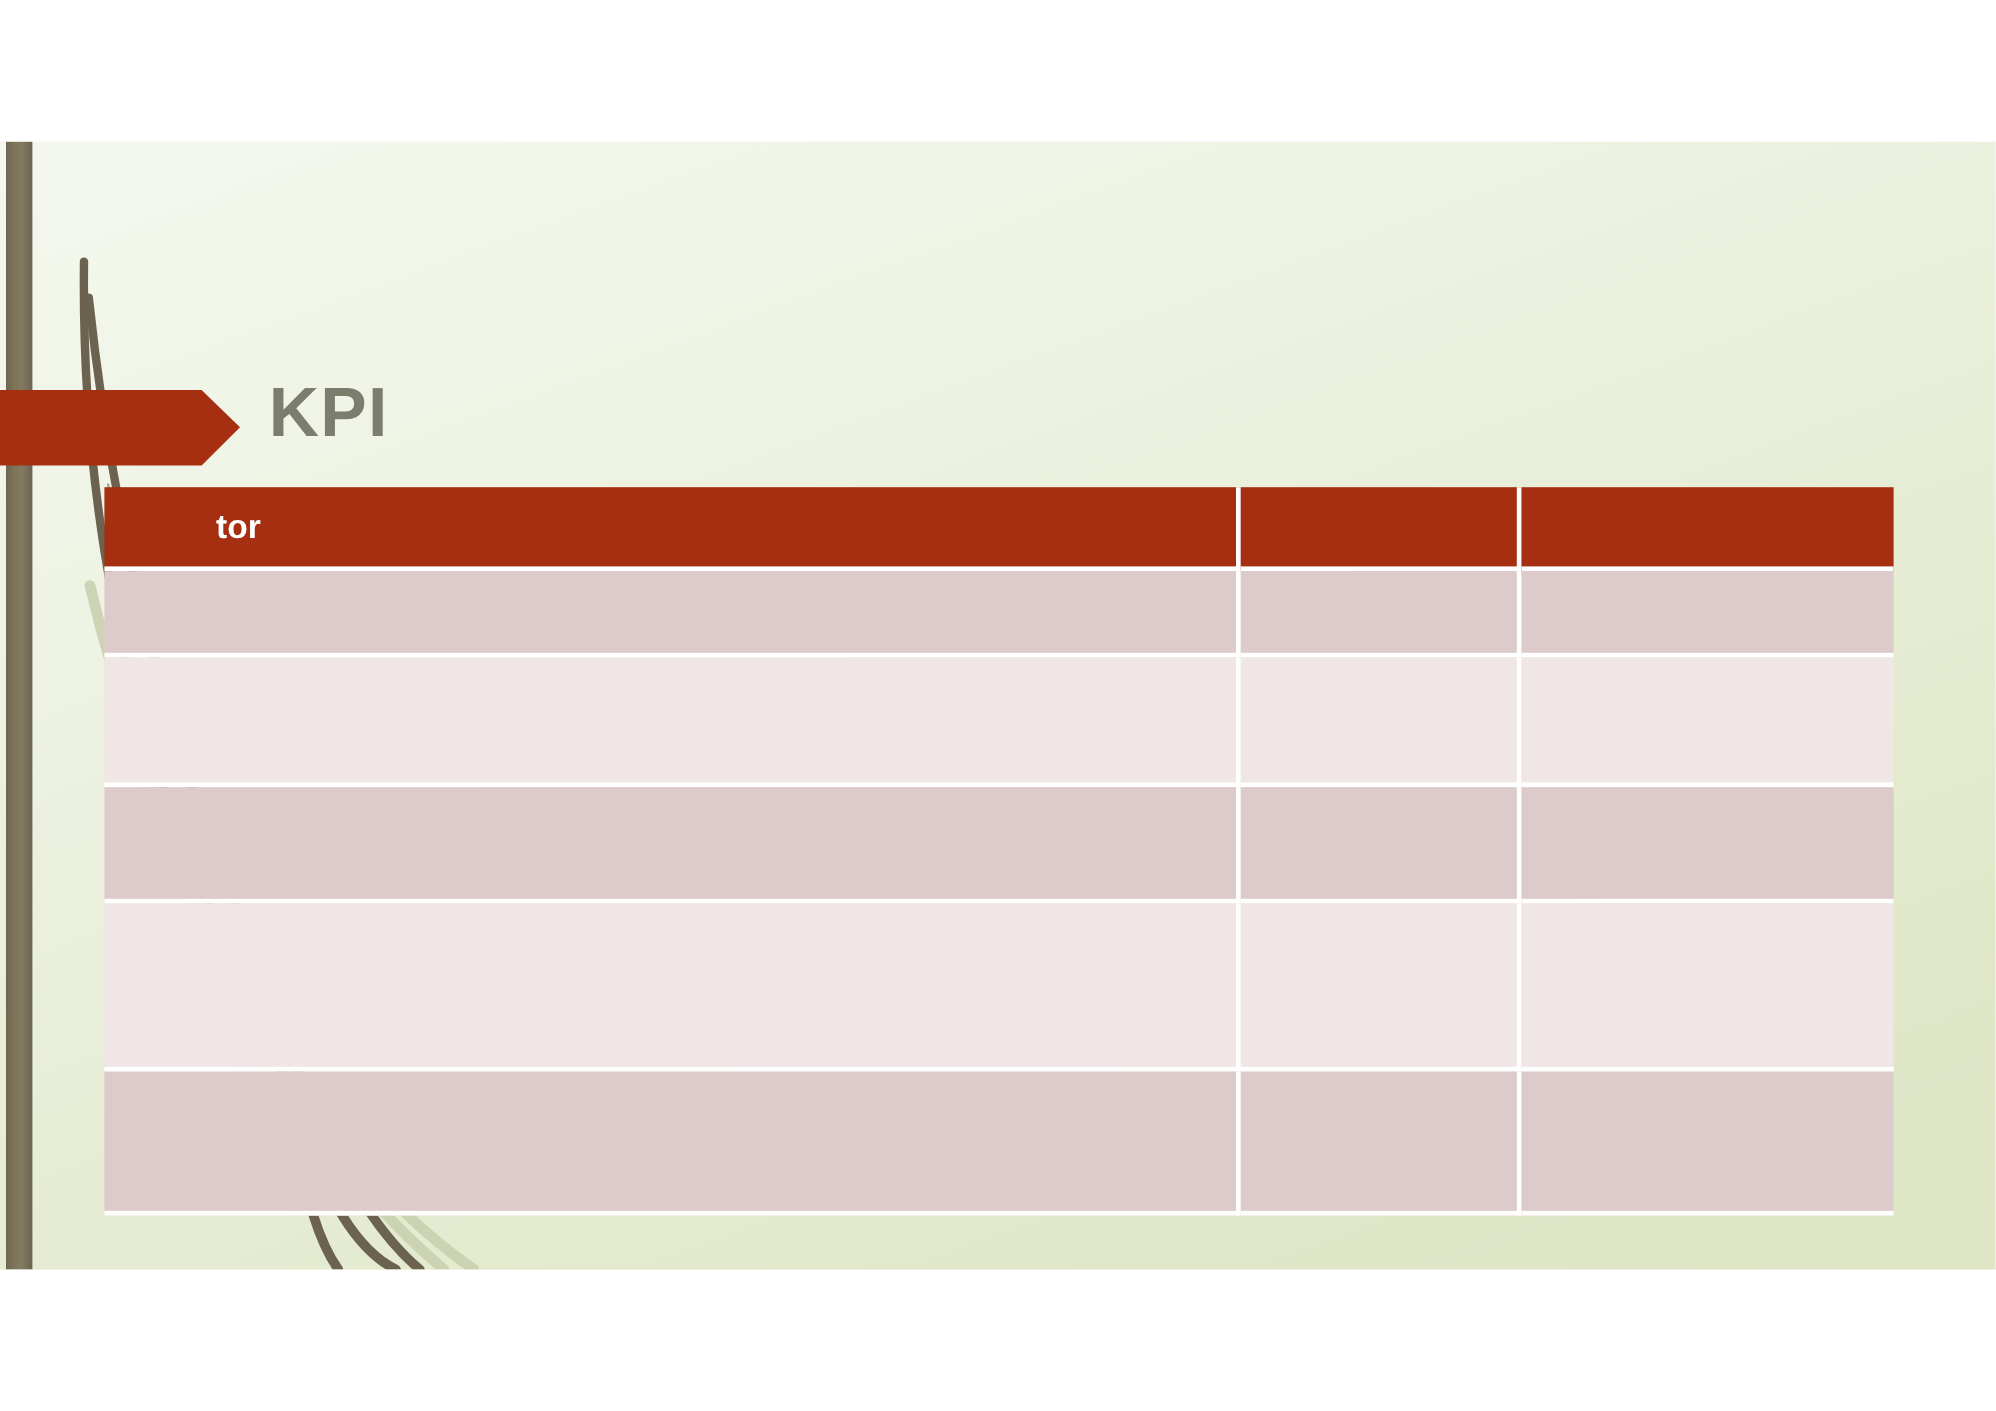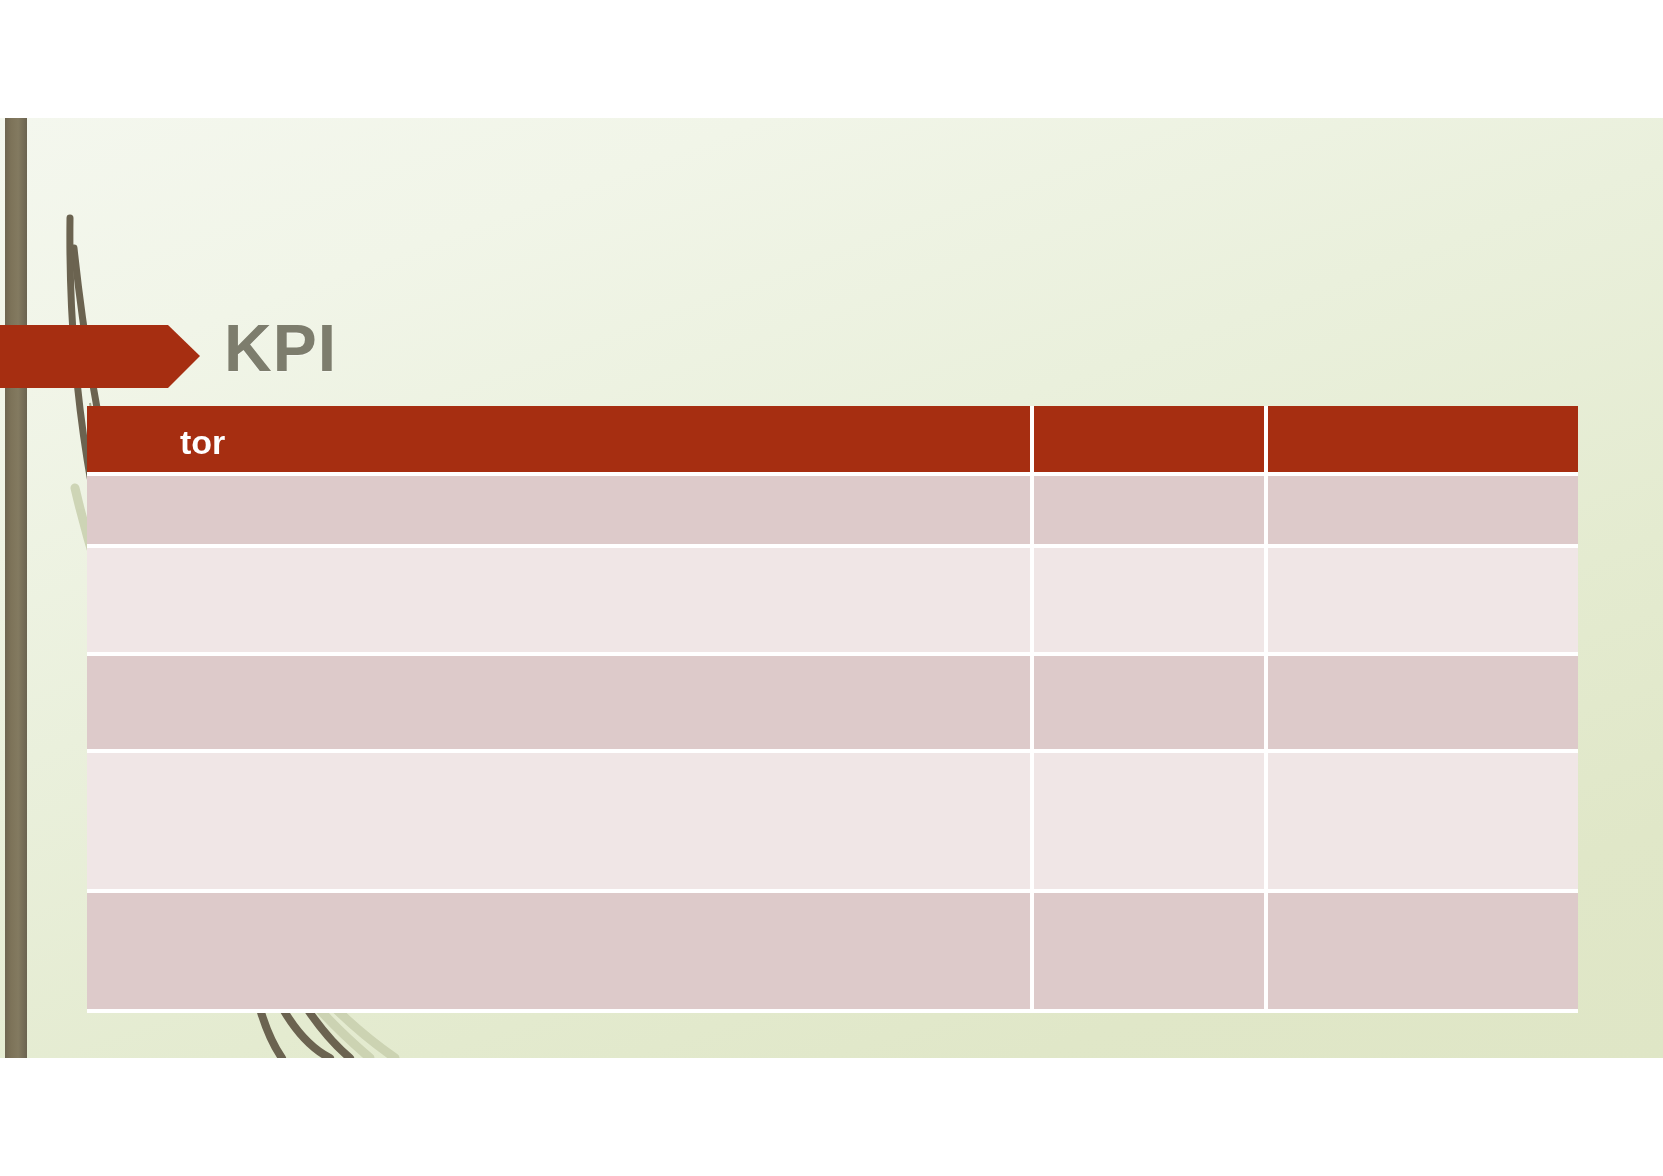--- a/index.html
+++ b/index.html
@@ -73,21 +73,21 @@
   #title-arrow-shape {
     display: block;
     width: 200px;
     height: 67px;
   }
 
   #slide-title {
     position: absolute;
     left: 224px;
     top: 197px;
-    font-size: 66px;
+    font-size: 58px;
     font-weight: bold;
     color: #7d7d6d;
     letter-spacing: 1px;
     line-height: 1;
     white-space: nowrap;
     text-shadow: 0 1px 1px rgba(255,255,255,0.45);
   }
 
   
   #kpi-table {
@@ -114,21 +114,21 @@
   .col-three     { width: 310px; }
 
   thead th {
     background: #a62e11;
     height: 70px;
     text-align: left;
   }
   .header-label {
     display: block;
     color: #ffffff;
-    font-size: 34px;
+    font-size: 28px;
     font-weight: bold;
     padding: 18px 0 0 93px;
     line-height: 1.1;
     white-space: nowrap;
   }
   .header-label.blank { padding-left: 16px; }
 
   tbody td {
     text-align: left;
   }

